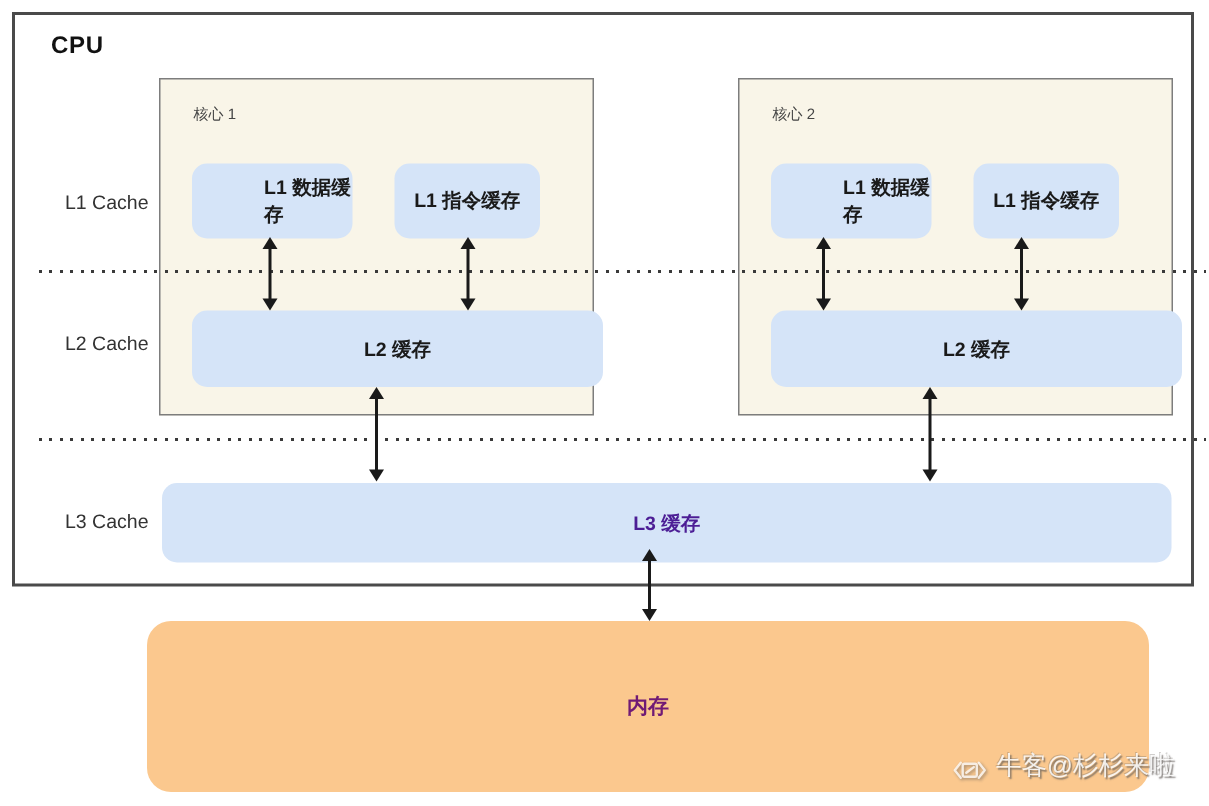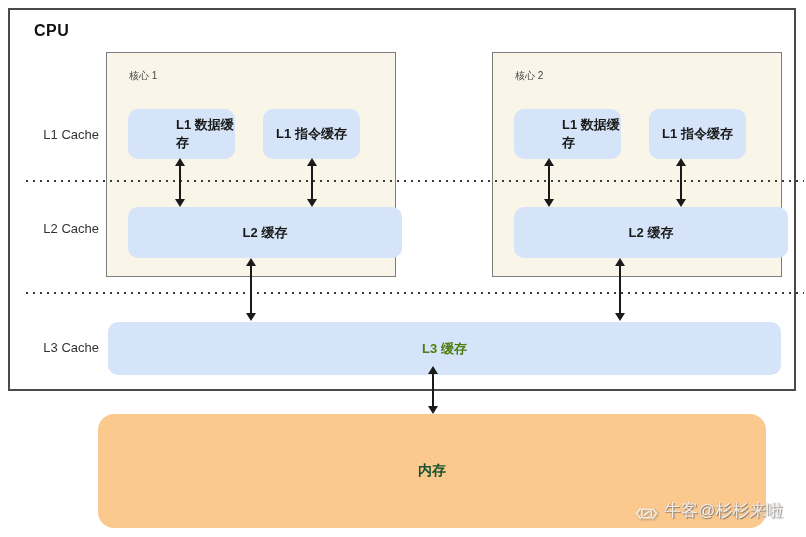--- a/index.html
+++ b/index.html
@@ -44,25 +44,25 @@
 
   
   .cache{position:absolute;display:flex;align-items:center;justify-content:center;
     background:var(--cache-blue);border-radius:10px;font-size:13px;font-weight:700;color:#1a1a1a;}
   .l1d{left:21px;top:56px;width:107px;height:50px;padding-left:48px;}
   .l1i{left:156px;top:56px;width:97px;height:50px;}
   .l2c{left:21px;top:154px;width:274px;height:51px;}
 
   .l3-box{position:absolute;left:98px;top:312px;width:673px;height:53px;z-index:1;
     display:flex;align-items:center;justify-content:center;border-radius:10px;
-    background:var(--cache-blue);font-size:13px;font-weight:700;color:#4d7c0f;}
+    background:var(--cache-blue);font-size:13px;font-weight:700;color:#4c1d95;}
 
   .memory-box{position:absolute;left:98px;top:414px;width:668px;height:114px;
     display:flex;align-items:center;justify-content:center;border-radius:16px;
-    background:var(--memory-orange);font-size:14px;font-weight:700;color:#14532d;}
+    background:var(--memory-orange);font-size:14px;font-weight:700;color:#701a75;}
 
   
   .varrow{position:absolute;width:10px;z-index:3;}
   .varrow .shaft{position:absolute;left:4.25px;top:5px;bottom:5px;width:1.5px;
     background:var(--line-color);}
   .varrow .head{position:absolute;left:0;width:0;height:0;
     border-left:5px solid transparent;border-right:5px solid transparent;}
   .varrow .head.top{top:0;border-bottom:8px solid var(--line-color);}
   .varrow .head.bottom{bottom:0;border-top:8px solid var(--line-color);}
   .a-l1a{left:165px;top:148px;height:49px;}

